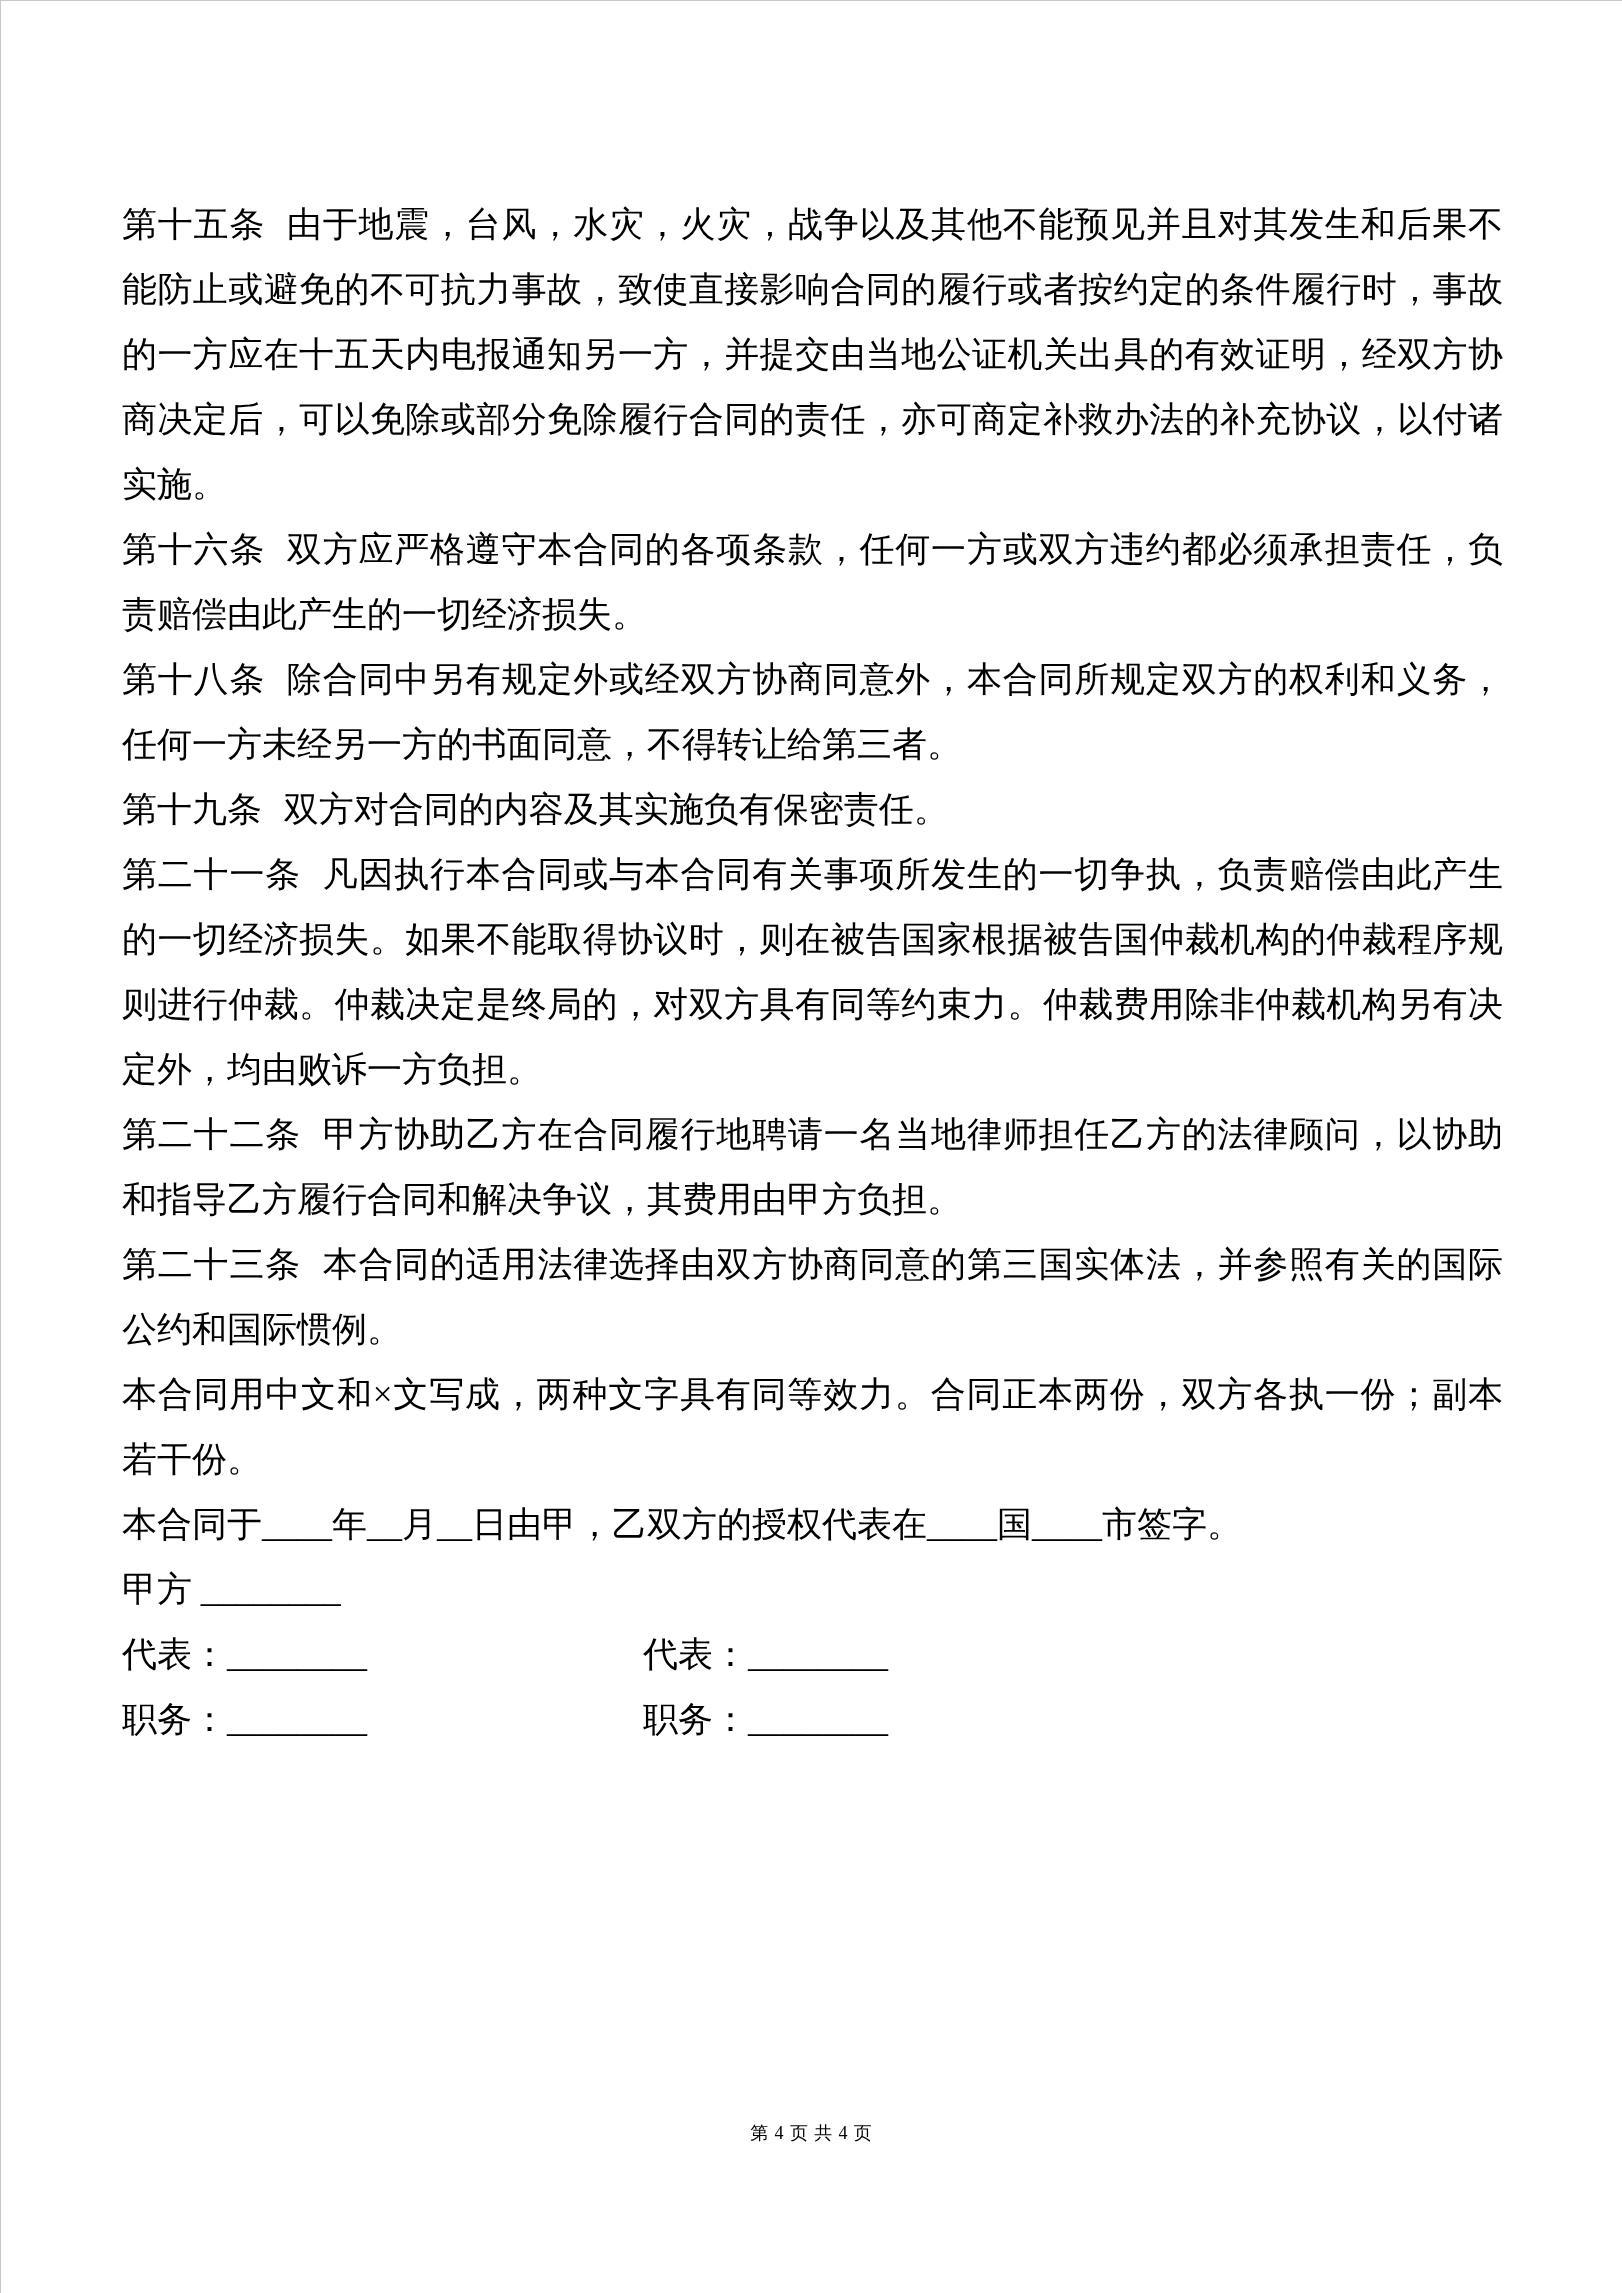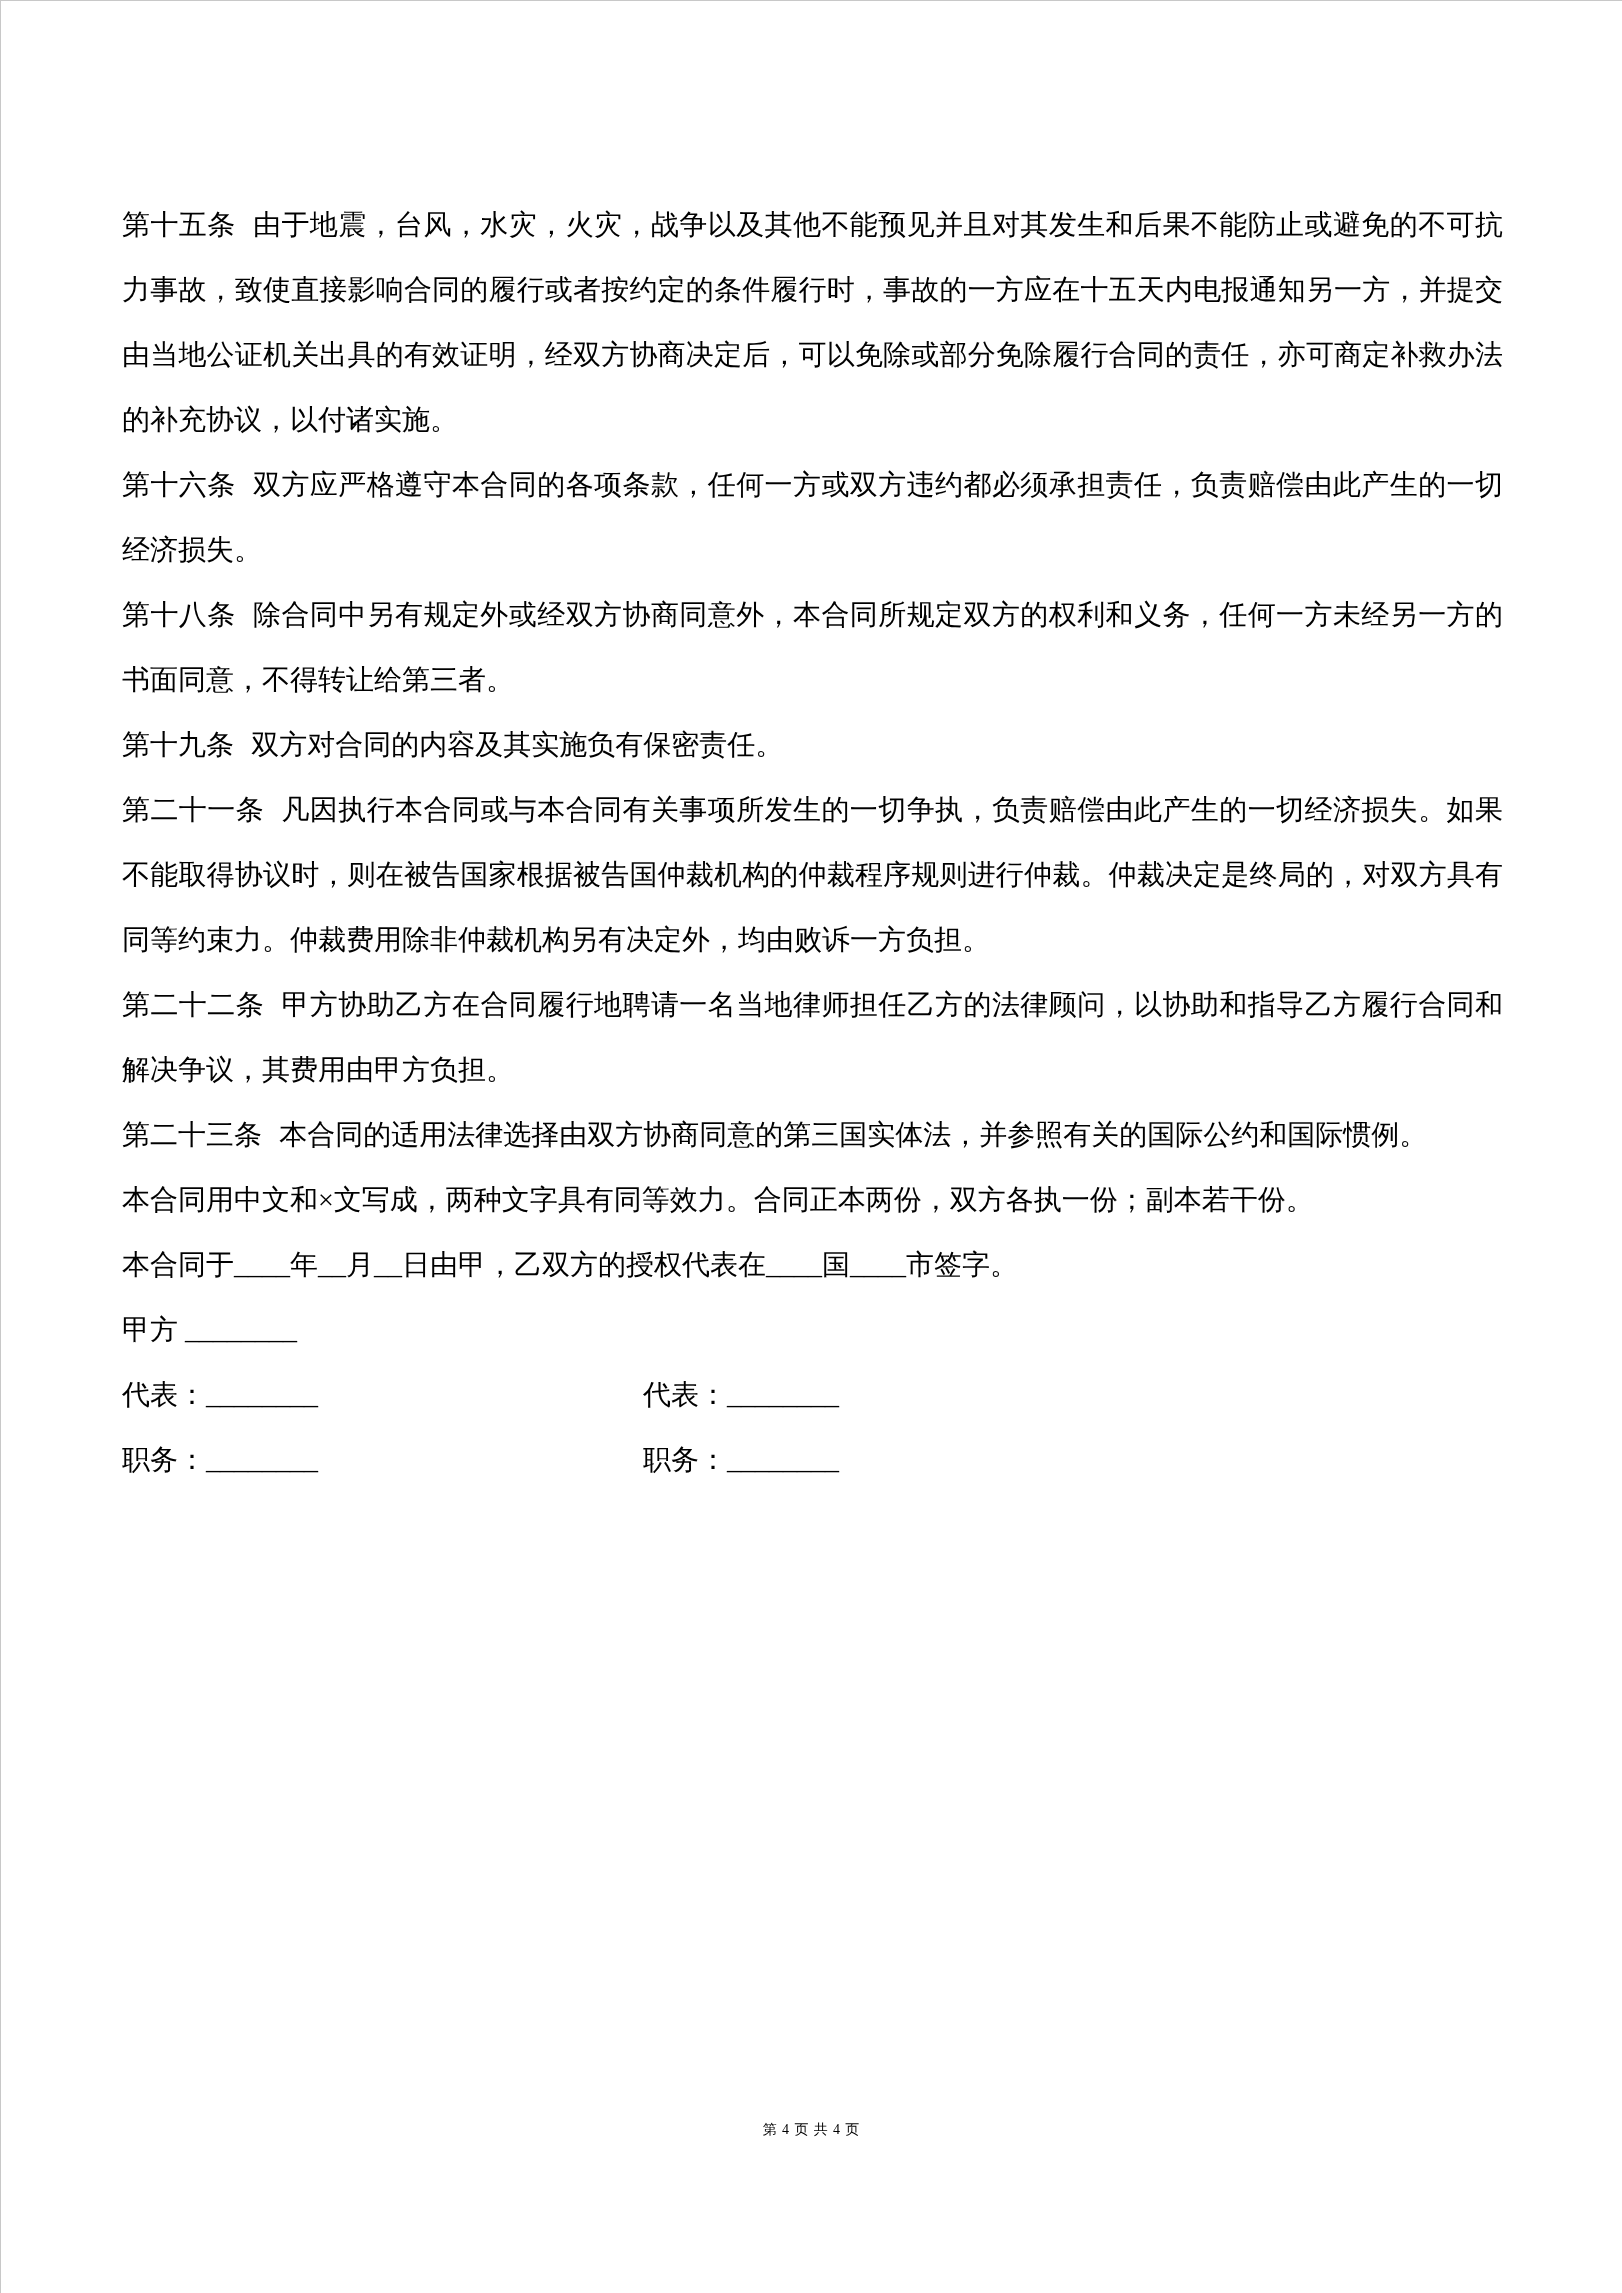--- a/index.html
+++ b/index.html
@@ -17,21 +17,21 @@
     border: 0.9px solid #c8c8c8;
     overflow: hidden;
     font-family: "Liberation Serif", "DejaVu Serif", serif;
     color: #000000;
   }
   .doc-body {
     position: absolute;
     left: 121px;
     top: 191px;
     width: 1381px;
-    font-size: 28px;
+    font-size: 35px;
     line-height: 65px;
     text-align: justify;
     text-align-last: left;
   }
   p.para {
     margin: 0;
     padding: 0;
   }
   .clause-label {
     margin-right: 0.62em;
@@ -48,21 +48,21 @@
   }
   .sig-right {
     flex: 1 1 auto;
   }
   .page-footer {
     position: absolute;
     top: 2120px;
     left: 0;
     width: 100%;
     text-align: center;
-    font-size: 14px;
+    font-size: 18px;
     letter-spacing: 0.9px;
   }
 </style>
 </head>
 <body>
 
 <div class="page">
   <div class="doc-body">
 
     <p class="para"><span class="clause-label">第十五条</span><span class="clause-text">由于地震，台风，水灾，火灾，战争以及其他不能预见并且对其发生和后果不能防止或避免的不可抗力事故，致使直接影响合同的履行或者按约定的条件履行时，事故的一方应在十五天内电报通知另一方，并提交由当地公证机关出具的有效证明，经双方协商决定后，可以免除或部分免除履行合同的责任，亦可商定补救办法的补充协议，以付诸实施。</span></p>

